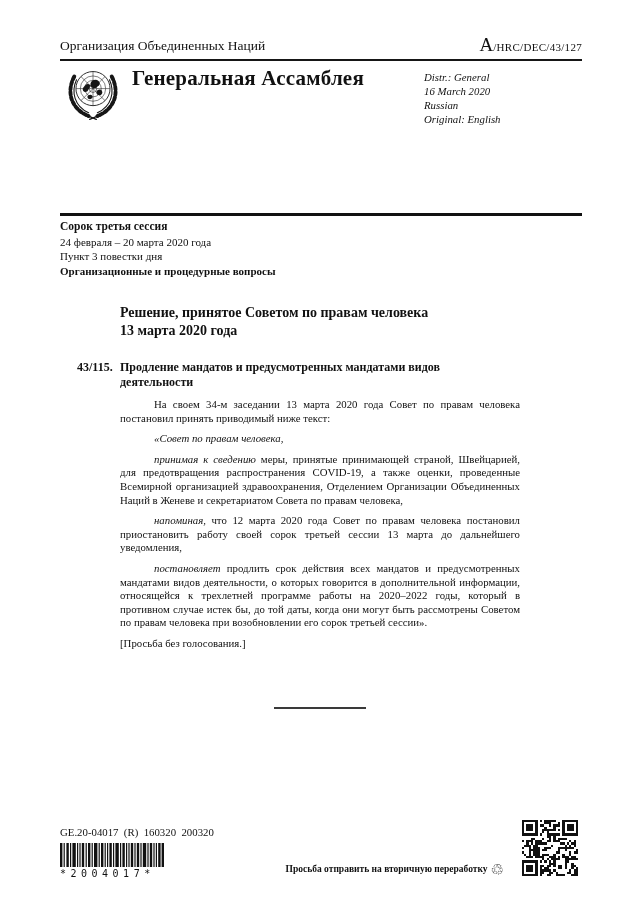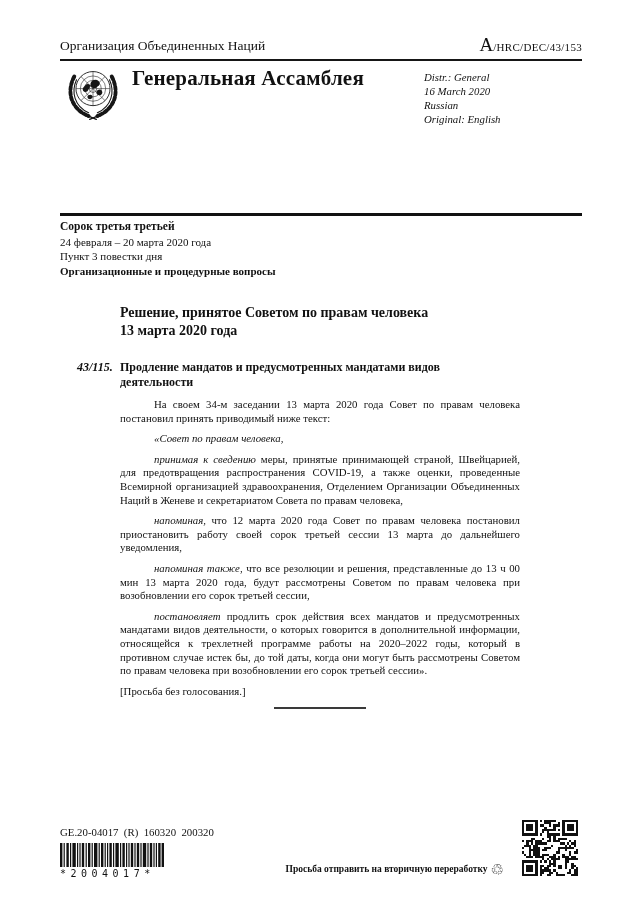--- a/index.html
+++ b/index.html
@@ -26,21 +26,21 @@
   .rule-thick{position:absolute;left:60px;right:58px;top:213px;height:2.6px;background:#111;}
   
   .session{position:absolute;left:60px;top:221px;line-height:1;}
   .session .l1{font-size:13.5px;font-weight:bold;margin-bottom:4px;}
   .session .l2{font-size:11.5px;font-weight:bold;margin-bottom:4px;}
   .session .l3,.session .l4{font-size:11px;margin-bottom:3.5px;}
   .session .l5{font-size:11px;font-weight:bold;}
   
   .dec-title{position:absolute;left:120px;top:304px;font-size:14px;font-weight:bold;line-height:18px;white-space:pre-line;}
   .dec-heading{position:absolute;left:77px;top:360px;display:flex;}
-  .dec-heading .num{font-size:12px;font-weight:bold;width:43px;flex:none;font-style:italic;}
+  .dec-heading .num{font-size:12px;font-weight:bold;width:43px;flex:none;}
   .dec-heading .txt{font-size:12px;font-weight:bold;width:365px;line-height:15px;}
   
   .body-col{position:absolute;left:120px;top:398px;width:400px;font-size:10.8px;line-height:13.6px;text-align:justify;}
   .body-col p{margin:0 0 7px 0;text-indent:34px;}
   .body-col p.no-indent{text-indent:0;text-align:left;}
   .lead-it{font-style:italic;}
   .divider{position:absolute;left:274px;top:707px;width:92px;border-top:2px solid #3a3a3a;}
   
   .ge-line{position:absolute;left:60px;top:826px;font-size:10.8px;white-space:pre;}
   .barcode{position:absolute;left:60px;top:843px;width:104px;}
@@ -49,21 +49,21 @@
   .recycle-line{position:absolute;right:136px;top:861px;font-size:9.5px;font-weight:bold;white-space:nowrap;}
   .recycle-glyph{font-family:"DejaVu Sans",sans-serif;font-size:15px;font-weight:normal;vertical-align:-3px;margin-left:3px;}
   .qr{position:absolute;right:62px;top:820px;width:56px;height:56px;}
 </style>
 </head>
 <body>
 
 <div class="page">
 
   <div class="header-org">Организация Объединенных Наций</div>
-  <div class="doc-symbol"><span class="big">A</span><span class="small">/HRC/DEC/43/153</span></div>
+  <div class="doc-symbol"><span class="big">A</span><span class="small">/HRC/DEC/43/127</span></div>
   <div class="rule-top"></div>
 
   <div class="emblem">
     <svg viewBox="0 0 120 104" width="66" height="58" aria-hidden="true">
 
       <g stroke="#161616" fill="none" stroke-width="1.6">
         <circle cx="60" cy="44" r="31"></circle>
         <circle cx="60" cy="44" r="23" stroke-width="1"></circle>
         <circle cx="60" cy="44" r="15" stroke-width="1"></circle>
         <circle cx="60" cy="44" r="7" stroke-width="1"></circle>
@@ -94,39 +94,38 @@
   <div class="distr-block">
     <div>Distr.: General</div>
     <div>16 March 2020</div>
     <div>Russian</div>
     <div>Original: English</div>
   </div>
 
   <div class="rule-thick"></div>
 
   <div class="session">
-    <div class="l2">Сорок третья третьей</div>
+    <div class="l2">Сорок третья сессия</div>
     <div class="l3">24 февраля – 20 марта 2020 года</div>
     <div class="l4">Пункт 3 повестки дня</div>
     <div class="l5">Организационные и процедурные вопросы</div>
   </div>
 
   <div class="dec-title">Решение, принятое Советом по правам человека
 13 марта 2020 года</div>
   <div class="dec-heading">
     <span class="num">43/115.</span>
     <span class="txt">Продление мандатов и предусмотренных мандатами видов деятельности</span>
   </div>
 
   <div class="body-col">
     <p><span class="lead-it"></span><span>На своем 34-м заседании 13 марта 2020 года Совет по правам человека постановил принять приводимый ниже текст:</span></p>
     <p><span class="lead-it">«Совет по правам человека,</span><span></span></p>
     <p><span class="lead-it">принимая к сведению</span><span> меры, принятые принимающей страной, Швейцарией, для предотвращения распространения COVID-19, а также оценки, проведенные Всемирной организацией здравоохранения, Отделением Организации Объединенных Наций в Женеве и секретариатом Совета по правам человека,</span></p>
     <p><span class="lead-it">напоминая</span><span>, что 12 марта 2020 года Совет по правам человека постановил приостановить работу своей сорок третьей сессии 13 марта до дальнейшего уведомления,</span></p>
-    <p><span class="lead-it">напоминая также</span><span>, что все резолюции и решения, представленные до 13 ч 00 мин 13 марта 2020 года, будут рассмотрены Советом по правам человека при возобновлении его сорок третьей сессии,</span></p>
     <p><span class="lead-it">постановляет</span><span> продлить срок действия всех мандатов и предусмотренных мандатами видов деятельности, о которых говорится в дополнительной информации, относящейся к трехлетней программе работы на 2020–2022 годы, который в противном случае истек бы, до той даты, когда они могут быть рассмотрены Советом по правам человека при возобновлении его сорок третьей сессии».</span></p>
     <p class="no-indent"><span class="lead-it"></span><span>[Просьба без голосования.]</span></p>
   </div>
 
   <div class="divider"></div>
 
   <div class="ge-line">GE.20-04017  (R)  160320  200320</div>
 
   <div class="barcode">
     <svg width="104" height="24" viewBox="0 0 104 24" aria-hidden="true">

